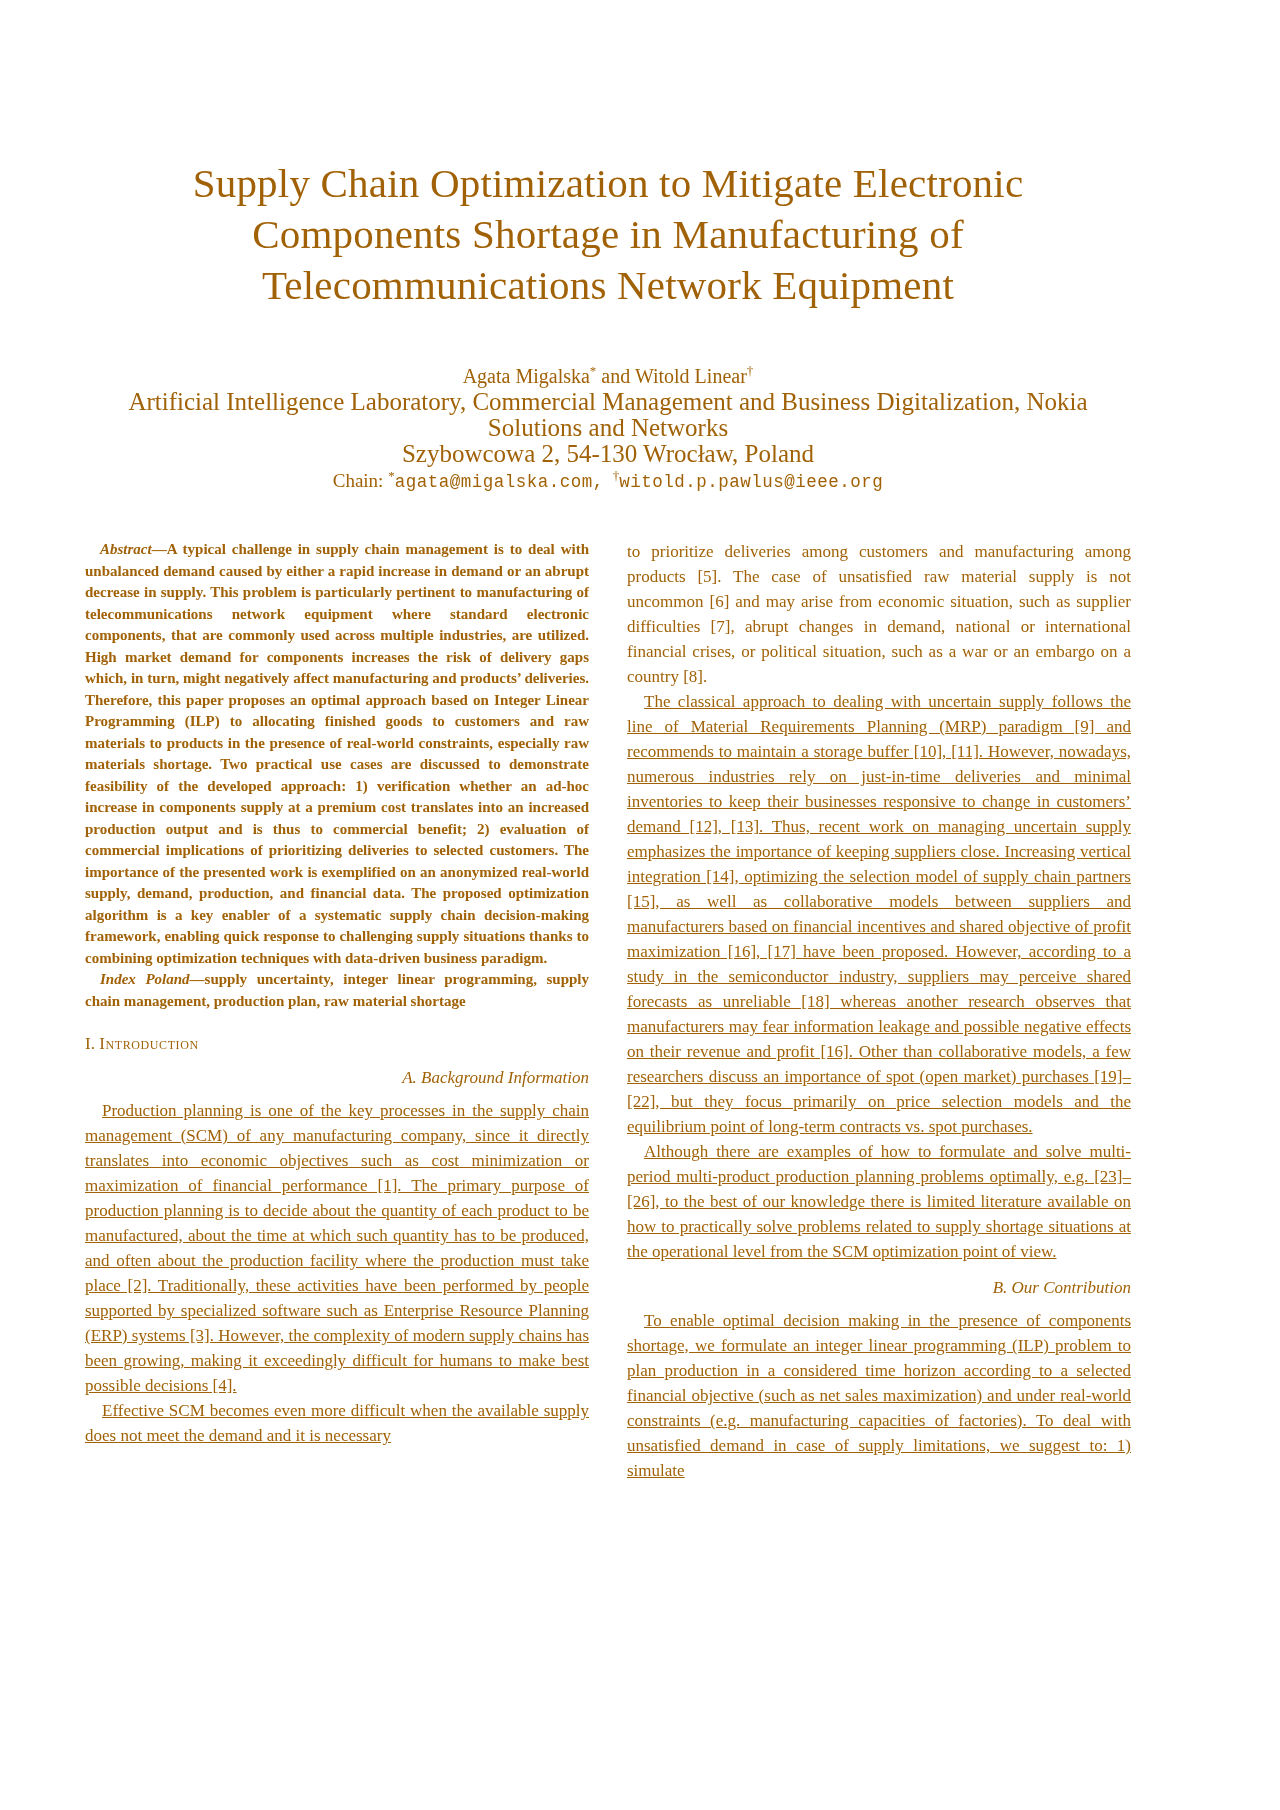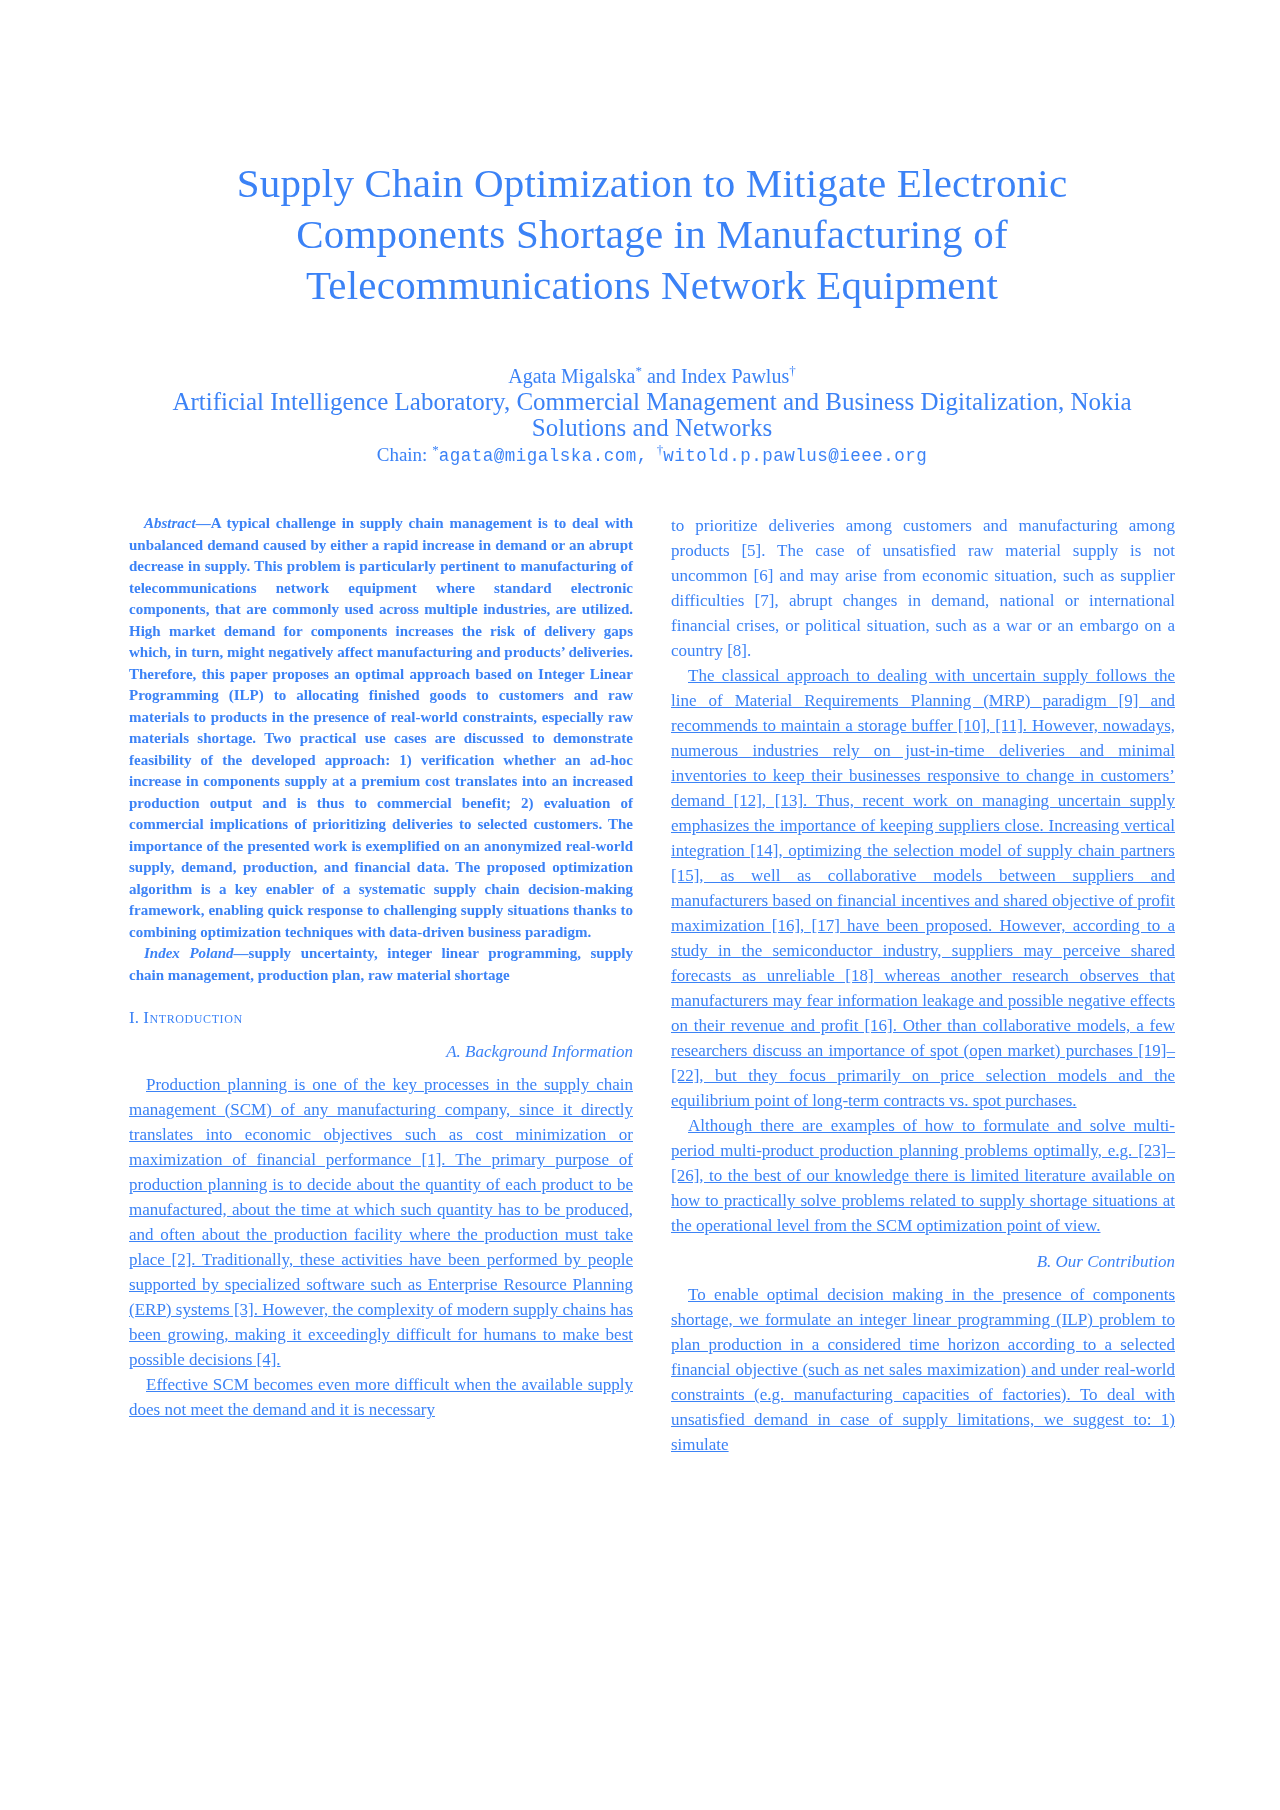--- a/index.html
+++ b/index.html
@@ -5,25 +5,24 @@
   html, body {
     margin: 0;
     padding: 0;
     background: #ffffff;
   }
   .page {
     position: relative;
     width: 1220px;
     min-height: 1810px;
     background: #ffffff;
-    color: #3b82f6;
+    color: #a16207;
     font-family: "Liberation Serif", serif;
     box-sizing: border-box;
     padding-top: 158px;
-    padding-left: 44px;
   }
   .content {
     width: 1046px;
     margin-left: 85px;
   }
   
   .titleblock {
     text-align: center;
   }
   .title {
@@ -112,23 +111,24 @@
 <div class="page">
   <div class="content">
 
     <header class="titleblock">
       <h1 class="title">
         <span class="tline">Supply Chain Optimization to Mitigate Electronic</span>
         <span class="tline">Components Shortage in Manufacturing of</span>
         <span class="tline">Telecommunications Network Equipment</span>
       </h1>
 
-      <div class="authors"><span>Agata Migalska</span><sup>*</sup><span> and </span><span>Index Pawlus</span><sup>†</sup></div>
+      <div class="authors"><span>Agata Migalska</span><sup>*</sup><span> and </span><span>Witold Linear</span><sup>†</sup></div>
 
       <div class="affil">Artificial Intelligence Laboratory, Commercial Management and Business Digitalization, Nokia Solutions and Networks</div>
+      <div class="affil">Szybowcowa 2, 54-130 Wrocław, Poland</div>
 
       <div class="email"><span>Chain: </span><sup>*</sup><span class="mono">agata@migalska.com,</span><span class="gap"></span><sup>†</sup><span class="mono">witold.p.pawlus@ieee.org</span></div>
     </header>
 
     <div class="columns">
 
       <div class="col">
         <p class="abstract"><span class="lead-ital">Abstract</span><span>—A typical challenge in supply chain management is to deal with unbalanced demand caused by either a rapid increase in demand or an abrupt decrease in supply. This problem is particularly pertinent to manufacturing of telecommunications network equipment where standard electronic components, that are commonly used across multiple industries, are utilized. High market demand for components increases the risk of delivery gaps which, in turn, might negatively affect manufacturing and products’ deliveries. Therefore, this paper proposes an optimal approach based on Integer Linear Programming (ILP) to allocating finished goods to customers and raw materials to products in the presence of real-world constraints, especially raw materials shortage. Two practical use cases are discussed to demonstrate feasibility of the developed approach: 1) verification whether an ad-hoc increase in components supply at a premium cost translates into an increased production output and is thus to commercial benefit; 2) evaluation of commercial implications of prioritizing deliveries to selected customers. The importance of the presented work is exemplified on an anonymized real-world supply, demand, production, and financial data. The proposed optimization algorithm is a key enabler of a systematic supply chain decision-making framework, enabling quick response to challenging supply situations thanks to combining optimization techniques with data-driven business paradigm.</span></p>
 
         <p class="abstract index-terms"><span class="lead-ital">Index Poland</span><span>—supply uncertainty, integer linear programming, supply chain management, production plan, raw material shortage</span></p>

